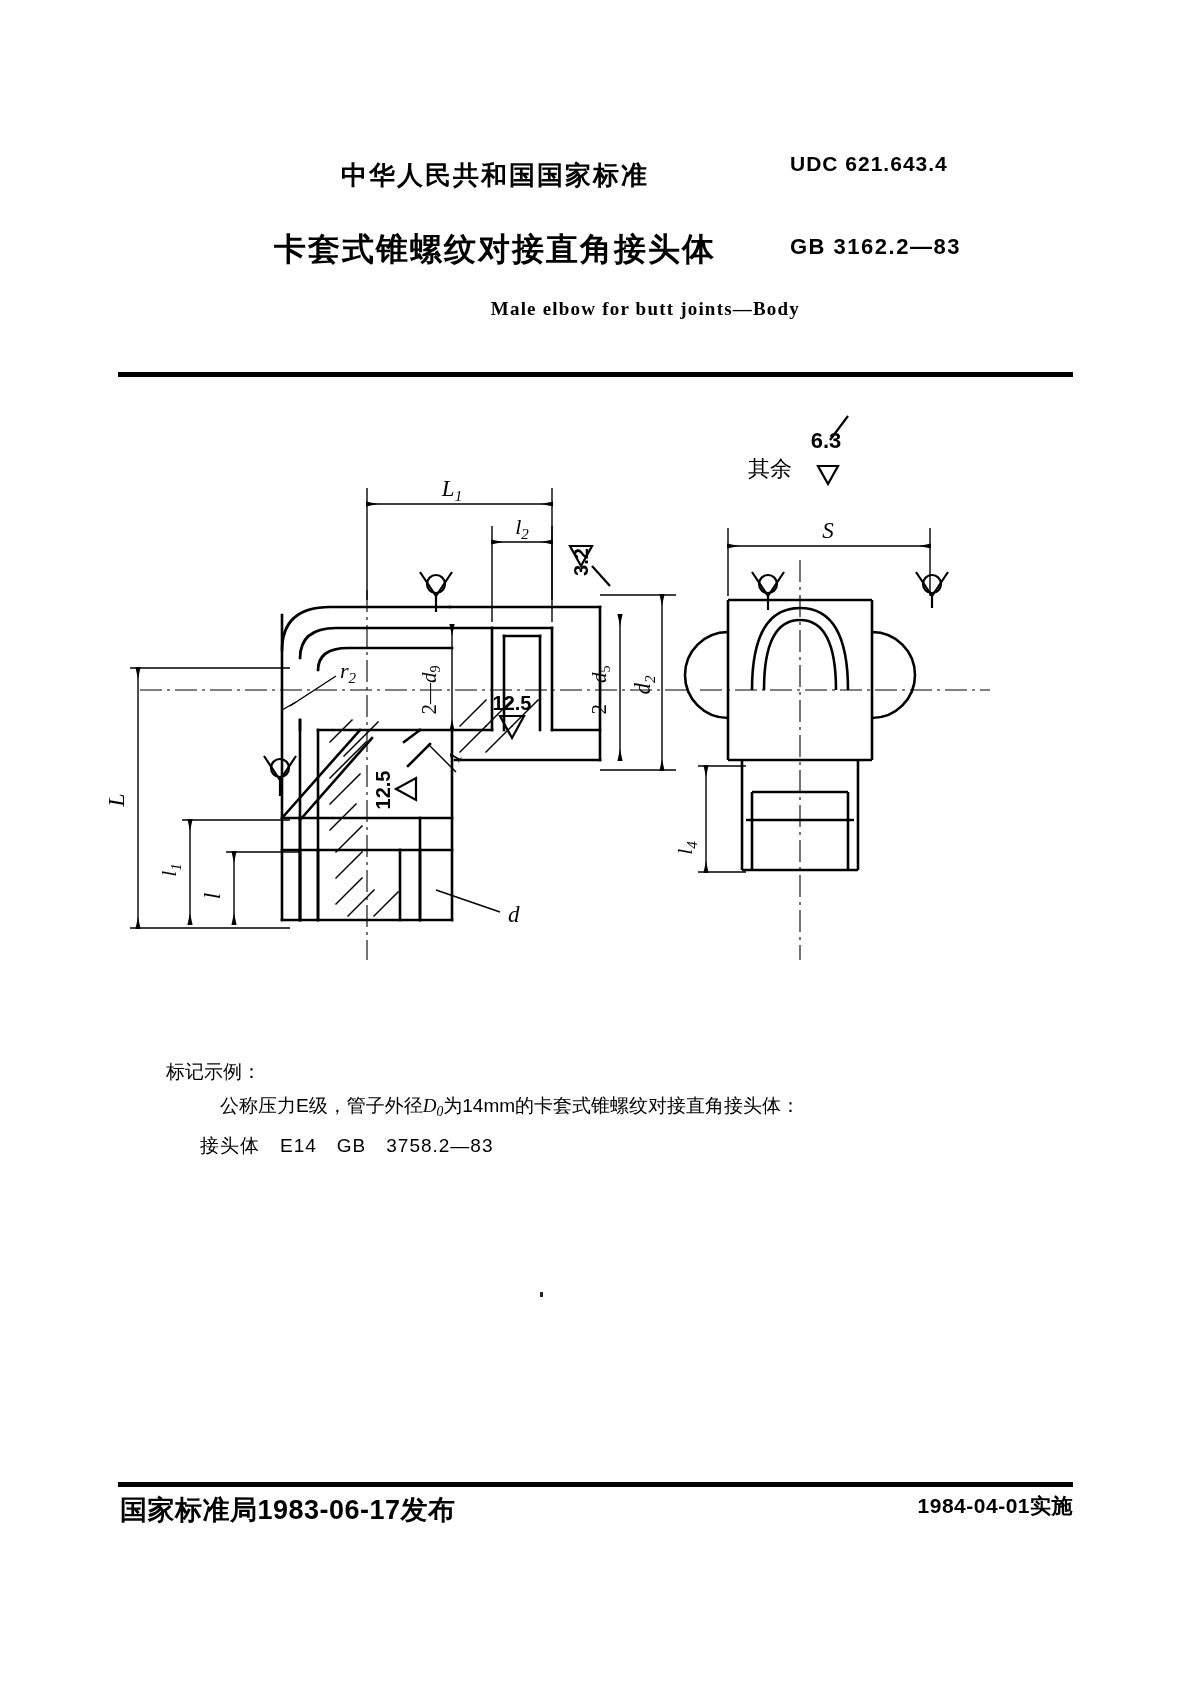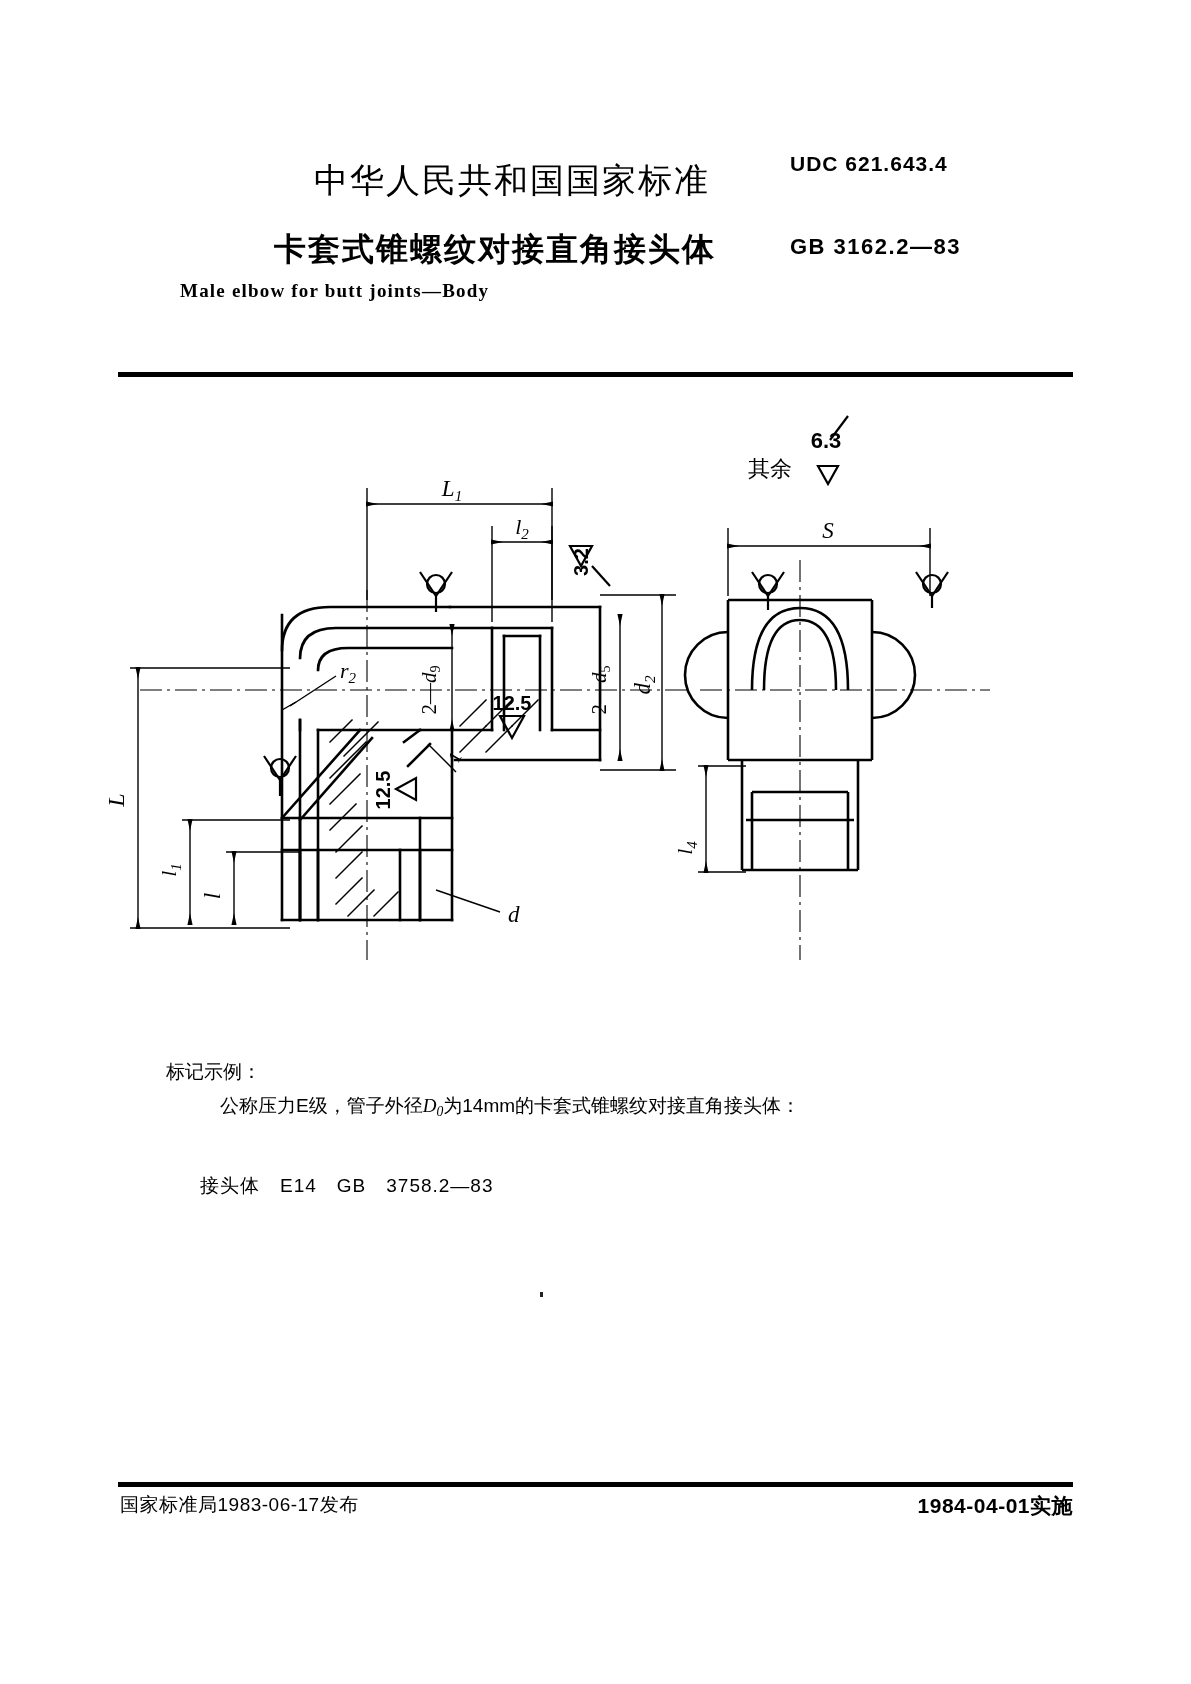--- a/index.html
+++ b/index.html
@@ -19,27 +19,27 @@
   
   #header {
     position: absolute;
     left: 0;
     top: 150px;
     width: 1191px;
     height: 200px;
   }
   .hdr-cn-std {
     position: absolute;
-    left: 262px;
+    left: 245px;
     top: 8px;
     width: 500px;
     text-align: center;
     font-family: "Liberation Sans", "DejaVu Sans", sans-serif;
-    font-weight: normal;
-    font-size: 34px;
+    font-weight: bold;
+    font-size: 26px;
     letter-spacing: 2px;
   }
   .hdr-udc {
     position: absolute;
     left: 790px;
     top: 2px;
     width: 260px;
     font-family: "Liberation Sans", "DejaVu Sans", sans-serif;
     font-weight: bold;
     font-size: 21px;
@@ -62,23 +62,23 @@
     top: 84px;
     width: 280px;
     font-family: "Liberation Sans", "DejaVu Sans", sans-serif;
     font-weight: bold;
     font-size: 22px;
     letter-spacing: 1.5px;
   }
   .hdr-en {
     position: absolute;
     left: 180px;
-    top: 130px;
+    top: 148px;
     width: 620px;
-    text-align: left;
+    text-align: right;
     font-family: "Liberation Serif", "DejaVu Serif", serif;
     font-weight: bold;
     font-size: 19px;
     letter-spacing: 1.2px;
   }
   #rule-top {
     position: absolute;
     left: 118px;
     top: 372px;
     width: 955px;
@@ -101,21 +101,21 @@
     position: absolute;
     left: 158px;
     top: 1055px;
     width: 800px;
     font-family: "Liberation Sans", "DejaVu Sans", sans-serif;
     font-size: 19px;
     line-height: 34px;
   }
   #marking .m-line1 { margin-left: 8px; }
   #marking .m-line2 { margin-left: 62px; }
-  #marking .m-line3 { margin-left: 42px; letter-spacing: 1px; margin-top: 40px; }
+  #marking .m-line3 { margin-left: 42px; letter-spacing: 1px; }
   .serif-it { font-family: "Liberation Serif", "DejaVu Serif", serif; font-style: italic; }
   .sub { font-size: 0.72em; vertical-align: -0.28em; }
 
   
   #rule-bottom {
     position: absolute;
     left: 118px;
     top: 1482px;
     width: 955px;
     height: 5px;
@@ -126,22 +126,22 @@
     left: 0;
     top: 1492px;
     width: 1191px;
     height: 50px;
   }
   .ft-left {
     position: absolute;
     left: 120px;
     top: 0;
     font-family: "Liberation Sans", "DejaVu Sans", sans-serif;
-    font-weight: normal;
-    font-size: 19px;
+    font-weight: bold;
+    font-size: 27px;
     letter-spacing: 0.5px;
   }
   .ft-right {
     position: absolute;
     right: 118px;
     top: 0;
     font-family: "Liberation Sans", "DejaVu Sans", sans-serif;
     font-weight: bold;
     font-size: 21px;
     letter-spacing: 0.5px;

